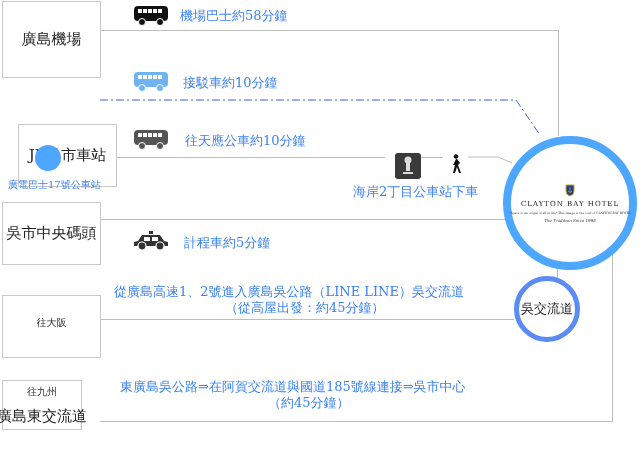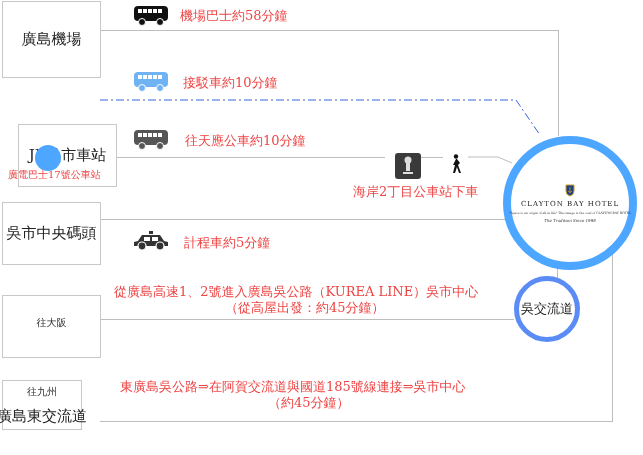--- a/index.html
+++ b/index.html
@@ -3,21 +3,21 @@
 <meta charset="utf-8">
 <style>
   html, body { margin:0; padding:0; background:#ffffff; }
   body { width:643px; height:455px; position:relative; overflow:hidden;
          font-family:"DejaVu Serif","Liberation Serif",serif; color:#222; }
   .box { position:absolute; border:1px solid #c8c8c8; background:#fff; box-sizing:border-box;
          display:flex; flex-direction:column; align-items:center; justify-content:center; }
   .box .main { font-size:15px; color:#222; white-space:nowrap; }
   .box .sub { font-size:10px; color:#333; margin-bottom:8px; }
   .line { position:absolute; background:#bdbdbd; }
-  .txt { position:absolute; font-size:13px; white-space:nowrap; color:#ef4444; }
+  .txt { position:absolute; font-size:13px; white-space:nowrap; color:#3b82f6; }
   .small { font-size:10px; }
   .icon { position:absolute; }
   .hotel { position:absolute; left:503px; top:136px; width:134px; height:134px; border-radius:50%;
            border:8px solid #4da6ff; box-sizing:border-box; background:#fff;
            display:flex; flex-direction:column; align-items:center; justify-content:center; }
   .hotel .name { font-size:7px; letter-spacing:1px; color:#222; font-family:"DejaVu Serif",serif; margin-top:3px; }
   .hotel .tag { font-size:3px; color:#333; margin-top:3px; white-space:nowrap; }
   .hotel .since { font-size:4px; font-style:italic; color:#333; margin-top:3px; }
   .ic { position:absolute; left:514px; top:276px; width:66px; height:66px; border-radius:50%;
         border:5px solid #5b8cf5; box-sizing:border-box; background:#fff;
@@ -48,21 +48,21 @@
 <div class="line" style="left:100px;top:421px;width:512px;height:1px;"></div>
 <div class="line" style="left:612px;top:248px;width:1px;height:174px;"></div>
 
 <div class="box" style="left:2px;top:1px;width:99px;height:77px;">
   <span class="main">廣島機場</span>
 </div>
 <div class="box" style="left:18px;top:88px;width:99px;height:63px;margin-top:36px;">
   <span class="main">JR吳市車站</span>
 </div>
 <div class="dot"></div>
-<div class="txt small" style="left:8px;top:168px;">廣電巴士17號公車站</div>
+<div class="txt small" style="left:8px;top:178px;">廣電巴士17號公車站</div>
 
 <div class="box" style="left:2px;top:202px;width:99px;height:63px;">
   <span class="main">吳市中央碼頭</span>
 </div>
 <div class="box" style="left:2px;top:295px;width:99px;height:63px;">
   <span class="sub">往大阪</span>
 </div>
 <div class="box" style="left:2px;top:380px;width:80px;height:50px;">
   <span class="sub">往九州</span>
   <span class="main">廣島東交流道</span>
@@ -119,21 +119,21 @@
 <svg class="icon" style="left:133px;top:231px;" width="36" height="20" viewBox="0 0 36 20">
   <rect x="16" y="0" width="4" height="3" fill="#333"></rect>
   <path d="M9 4 L27 4 L31 10 L35 11 L35 15 L1 15 L1 11 L5 10 Z" fill="#333"></path>
   <rect x="11" y="6" width="6" height="4" fill="#fff"></rect>
     <rect x="19" y="6" width="6" height="4" fill="#fff"></rect>
   <circle cx="9" cy="15" r="4" fill="#333" stroke="#fff" stroke-width="1.2"></circle>
     <circle cx="27" cy="15" r="4" fill="#333" stroke="#fff" stroke-width="1.2"></circle>
 </svg>
 <div class="txt" style="left:184px;top:234px;">計程車約5分鐘</div>
 
-<div class="txt" style="left:114px;top:283px;">從廣島高速1、2號進入廣島吳公路（KUREA LINE）吳市中心</div>
+<div class="txt" style="left:114px;top:283px;">從廣島高速1、2號進入廣島吳公路（LINE LINE）吳交流道</div>
 <div class="txt" style="left:225px;top:299px;">（從高屋出發：約45分鐘）</div>
 
 <div class="txt" style="left:120px;top:378px;">東廣島吳公路⇒在阿賀交流道與國道185號線連接⇒吳市中心</div>
 <div class="txt" style="left:268px;top:394px;">（約45分鐘）</div>
 
 <div class="hotel">
   <svg width="10" height="13" viewBox="0 0 10 13">
     <path d="M1 1 L9 1 L9 7 Q9 11 5 12 Q1 11 1 7 Z" fill="#1f3f8a" stroke="#c8a020" stroke-width="1"></path>
     <path d="M5 3 L5 9 M3 7 Q5 10 7 7" stroke="#c8a020" stroke-width="0.8" fill="none"></path>
   </svg>

